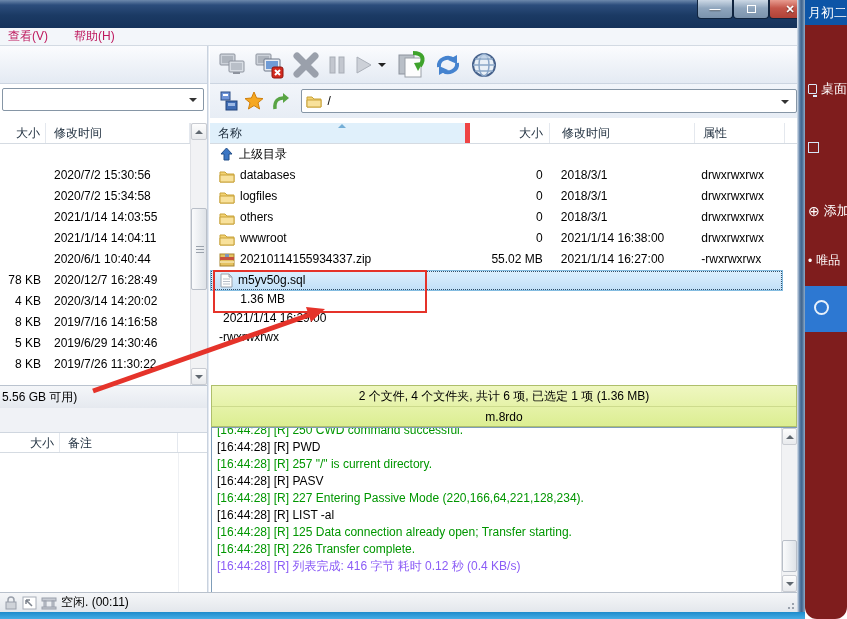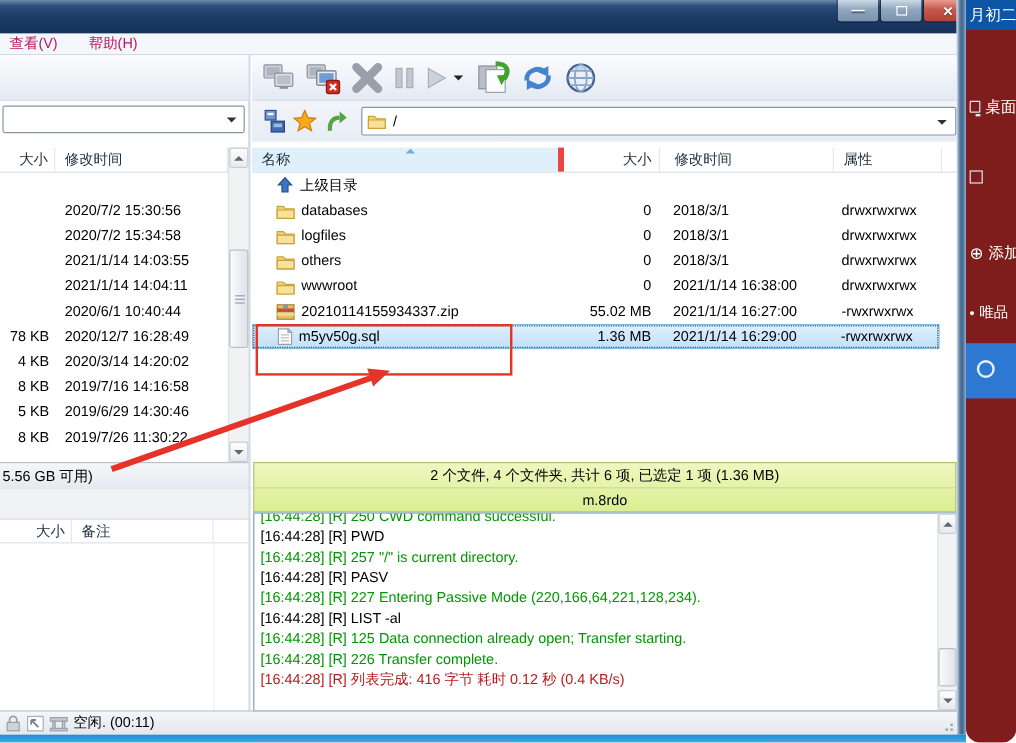--- a/index.html
+++ b/index.html
@@ -57,25 +57,25 @@
   .h-attr { width:90px; padding-left:8px; }
 
   
   .llist { position:absolute; left:0; top:144px; width:190px; height:241px; background:#fff; overflow:hidden; }
   .lrow { display:flex; height:21px; line-height:21px; }
   .lc-size { width:46px; text-align:right; padding-right:5px; }
   .lc-time { width:144px; padding-left:8px; }
 
   .rlist { position:absolute; left:210px; top:144px; width:587px; height:241px; background:#fff; overflow:hidden; }
   .rrow { display:flex; height:21px; line-height:21px; width:573px; }
-  .rc-name { width:260px; padding-left:20px; display:flex; align-items:center; gap:5px; }
+  .rc-name { width:260px; padding-left:9px; display:flex; align-items:center; gap:5px; }
   .rc-size { width:80px; text-align:right; padding-right:6px; }
   .rc-time { width:145px; padding-left:12px; }
   .rc-attr { width:90px; padding-left:8px; }
-  .rrow.selected { background:linear-gradient(180deg,#ddeffd,#c2e0f8); border:1px solid #84bce0; outline:1px dotted #30506b; outline-offset:-2px; line-height:19px; }
+  .rrow.selected { background:linear-gradient(180deg,#ddeffd,#c2e0f8); border:1px solid #84bce0; outline:1px dotted #30506b; outline-offset:-2px; line-height:19px;flex-direction:column; }
 
   
   .vscroll { position:absolute; background:#f1f2f4; border-left:1px solid #e0e2e6; }
   .sbtn { position:absolute; left:0; width:16px; height:17px; background:linear-gradient(180deg,#fdfdfd,#e8eaed); border:1px solid #c9ccd2; border-radius:2px;
     display:flex; align-items:center; justify-content:center; }
   .arr-up { width:0; height:0; border:4px solid transparent; border-bottom-color:#606870; margin-top:-4px; }
   .arr-dn { width:0; height:0; border:4px solid transparent; border-top-color:#606870; margin-top:4px; }
   .sthumb { position:absolute; left:0; width:16px; background:linear-gradient(90deg,#fafbfc,#dfe3e8); border:1px solid #b9bfc8; border-radius:2px; }
   .grip { position:absolute; left:4px; top:50%; width:8px; height:1px; background:#9aa2ac; box-shadow:0 -3px #9aa2ac,0 3px #9aa2ac; }
 
@@ -93,21 +93,21 @@
     background:linear-gradient(180deg,#eff7c0,#dcee92); text-align:center; }
   .summary .l1 { line-height:20px; border-bottom:1px solid #cddb8d; }
   .summary .l2 { line-height:20px; }
 
   
   .log { position:absolute; left:211px; top:427px; width:586px; height:166px; background:#fff; border:1px solid #7f9db9; overflow:hidden; padding-left:5px; }
   .log-line { height:17px; line-height:17px; white-space:nowrap; }
   .log-line:first-child { margin-top:-6px; }
   .k-response { color:#009600; }
   .k-command { color:#000; }
-  .k-result { color:#b91c1c; }
+  .k-result { color:#8b5cf6; }
 
   .statusbar { position:absolute; left:0; top:592px; width:797px; height:20px; background:linear-gradient(180deg,#f5f6f8,#e3e7ec);
     border-top:1px solid #b9c1cc; display:flex; align-items:center; padding-left:4px; gap:4px; }
   .sgrip { position:absolute; right:3px; bottom:3px; width:10px; height:10px; }
   .sgrip i { position:absolute; width:2px; height:2px; background:#9aa2ad; }
 
   
   .sidebar { position:absolute; left:805px; top:0; width:42px; height:619px; background:#7f1d1d; color:#fff;border-radius:12px; }
   .sb-title { height:25px; background:#0d55a7; line-height:25px; padding-left:3px; font-size:13px; white-space:nowrap; overflow:hidden; }
   .sb-item { position:absolute; left:0; width:42px; display:flex; align-items:center; gap:4px; padding-left:3px; font-size:13px; white-space:nowrap; }

